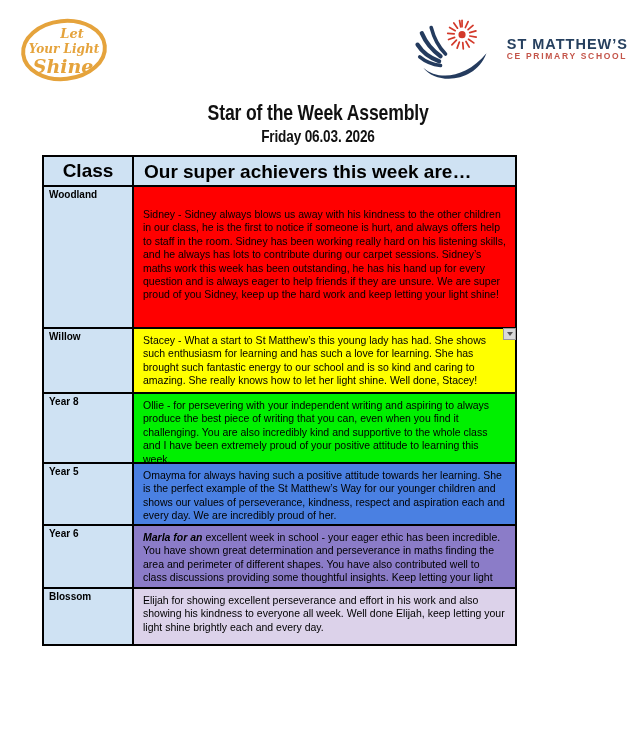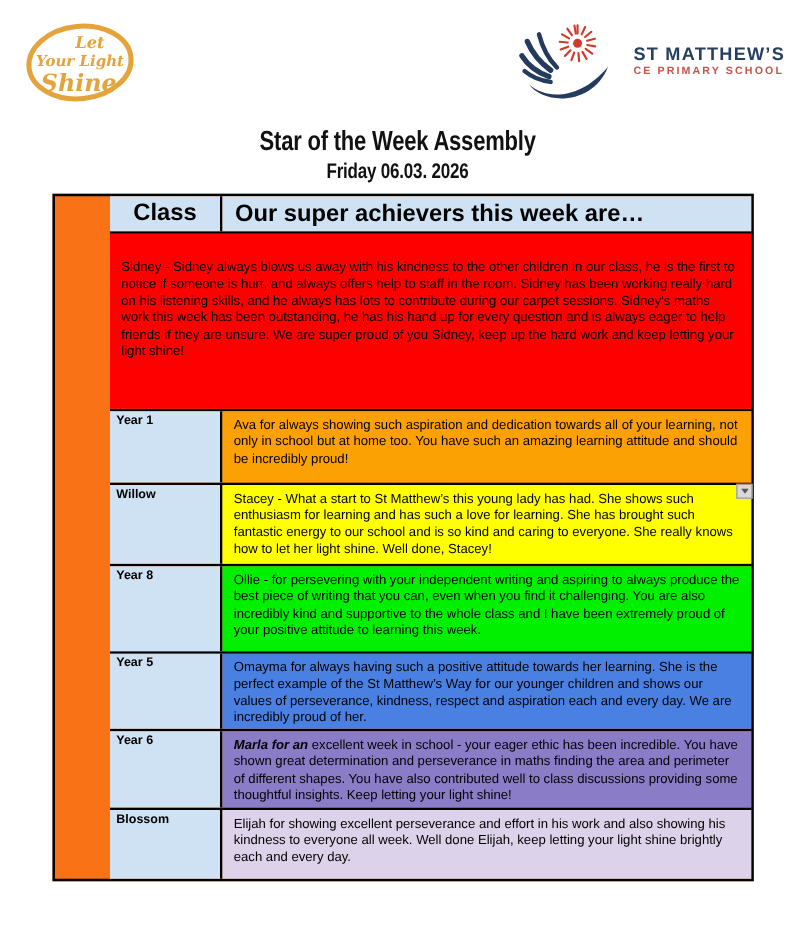--- a/index.html
+++ b/index.html
@@ -15,22 +15,22 @@
 
   
   .title-wrap{position:absolute;top:100px;left:0;width:100%;text-align:center;}
   .date-wrap{position:absolute;top:127px;left:0;width:100%;text-align:center;}
   .condensed{display:inline-block;transform:scaleX(0.8);font-weight:800;letter-spacing:-0.2px;
              font-family:"Liberation Sans",sans-serif;color:#111;}
   .title-text{font-size:22px;}
   .date-text{font-size:17px;}
 
   
-  .swtable{position:absolute;left:42px;top:155px;width:561px;border:2px solid #000;
-           box-sizing:border-box;background:#f97316;padding-left:44px;}
+  .swtable{position:absolute;left:42px;top:155px;width:475px;border:2px solid #000;
+           box-sizing:border-box;background:#fef9c3;}
   .row{display:flex;box-sizing:border-box;}
   .row + .row{border-top:2px solid #000;}
   .class-cell{width:90px;flex:0 0 90px;border-right:2px solid #000;background:#cfe2f3;
               box-sizing:border-box;padding:2px 5px;font-size:10px;font-weight:700;}
   .content-cell{flex:1;position:relative;box-sizing:border-box;padding:5px 9px;
                 font-size:10.5px;line-height:13.4px;}
   .hrow{height:28px;}
   .hrow .class-cell{display:flex;align-items:center;justify-content:center;
                     font-size:19px;font-weight:700;padding:0;}
   .hrow .content-cell{display:flex;align-items:center;font-size:19px;font-weight:700;
@@ -105,36 +105,31 @@
   </div>
 
   <div class="swtable">
 
     <div class="row hrow">
       <div class="class-cell" style="background: rgb(207, 226, 243);">Class</div>
       <div class="content-cell" style="background: rgb(207, 226, 243);">Our super achievers this week are…</div>
     </div>
 
     <div class="row r0">
+      <div class="class-cell" style="background: rgb(207, 226, 243);">Woodland</div>
       <div class="content-cell pad-top" style="background: rgb(255, 0, 0);">
         <span>Sidney - Sidney always blows us away with his kindness to the other children in our class, he is the first to notice if someone is hurt, and always offers help to staff in the room. Sidney has been working really hard on his listening skills, and he always has lots to contribute during our carpet sessions. Sidney’s maths work this week has been outstanding, he has his hand up for every question and is always eager to help friends if they are unsure. We are super proud of you Sidney, keep up the hard work and keep letting your light shine!</span>
       </div>
     </div>
 
-    <div class="row r1">
-      <div class="class-cell" style="background: rgb(207, 226, 243);">Year 1</div>
-      <div class="content-cell" style="background: rgb(252, 161, 4);">
-        <span>Ava for always showing such aspiration and dedication towards all of your learning, not only in school but at home too. You have such an amazing learning attitude and should be incredibly proud!</span>
-      </div>
-    </div>
 
     <div class="row r2">
       <div class="class-cell" style="background: rgb(207, 226, 243);">Willow</div>
       <div class="content-cell" style="background: rgb(255, 255, 0);">
-        <span>Stacey - What a start to St Matthew’s this young lady has had. She shows such enthusiasm for learning and has such a love for learning. She has brought such fantastic energy to our school and is so kind and caring to everyone. She really knows how to let her light shine. Well done, Stacey!</span>
+        <span>Stacey - What a start to St Matthew’s this young lady has had. She shows such enthusiasm for learning and has such a love for learning. She has brought such fantastic energy to our school and is so kind and caring to amazing. She really knows how to let her light shine. Well done, Stacey!</span>
         <div class="dropdown-btn">
           <span class="tri"></span>
         </div>
       </div>
     </div>
 
     <div class="row r3">
       <div class="class-cell" style="background: rgb(207, 226, 243);">Year 8</div>
       <div class="content-cell" style="background: rgb(0, 240, 0);">
         <span>Ollie - for persevering with your independent writing and aspiring to always produce the best piece of writing that you can, even when you find it challenging. You are also incredibly kind and supportive to the whole class and I have been extremely proud of your positive attitude to learning this week.</span>

